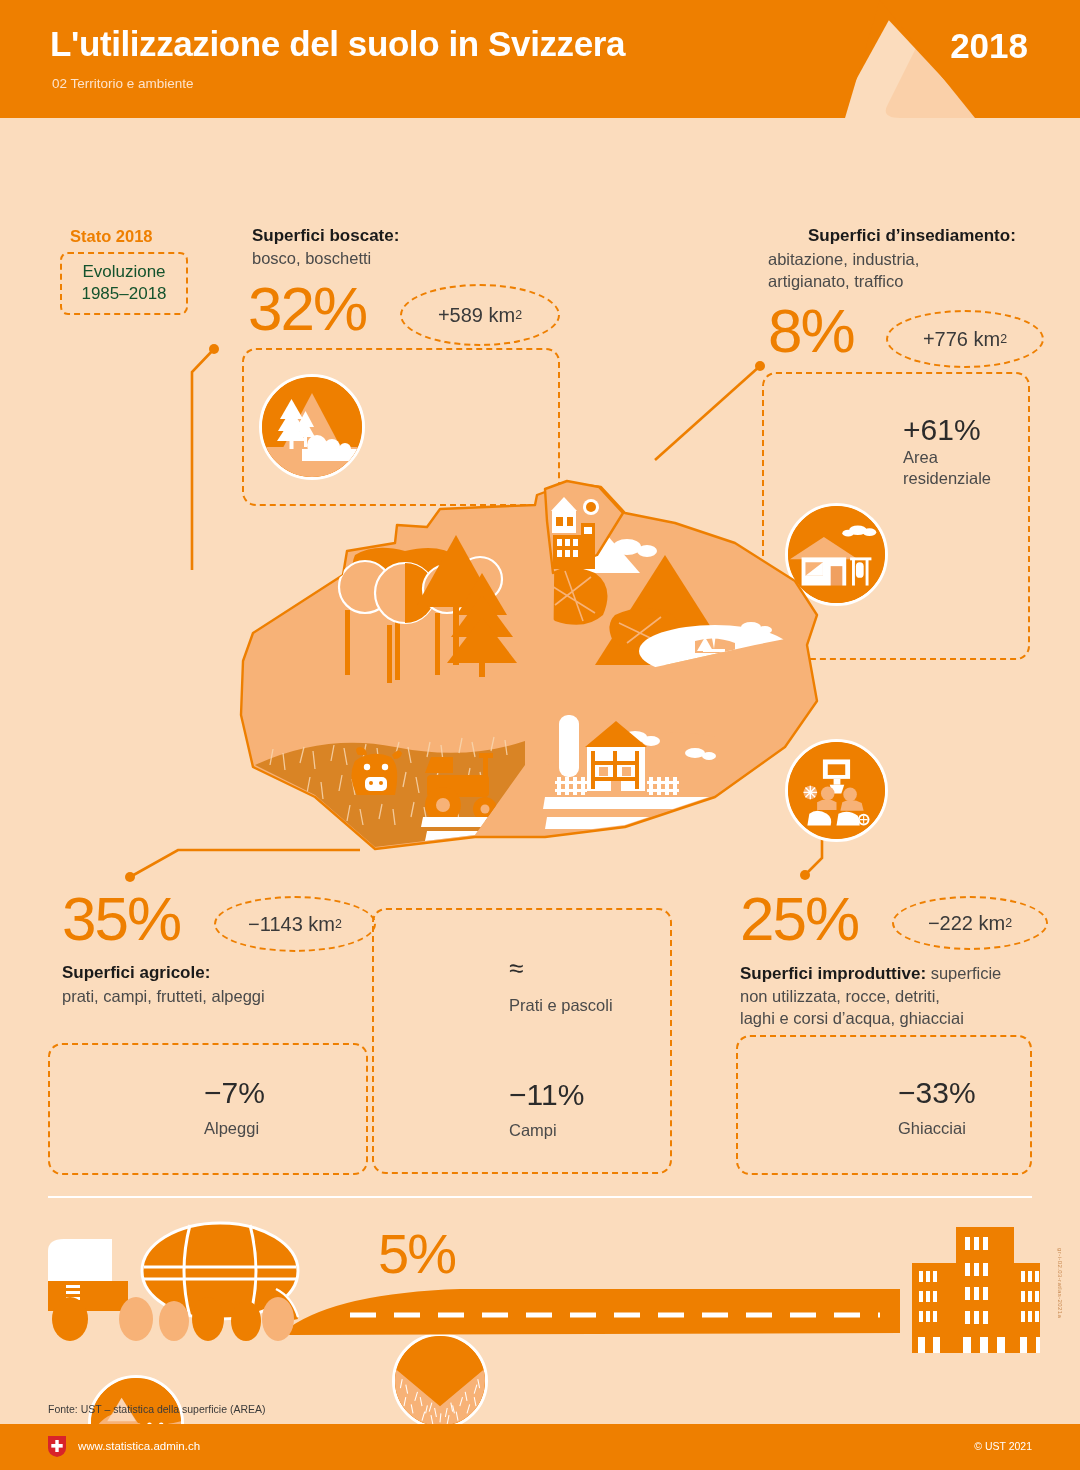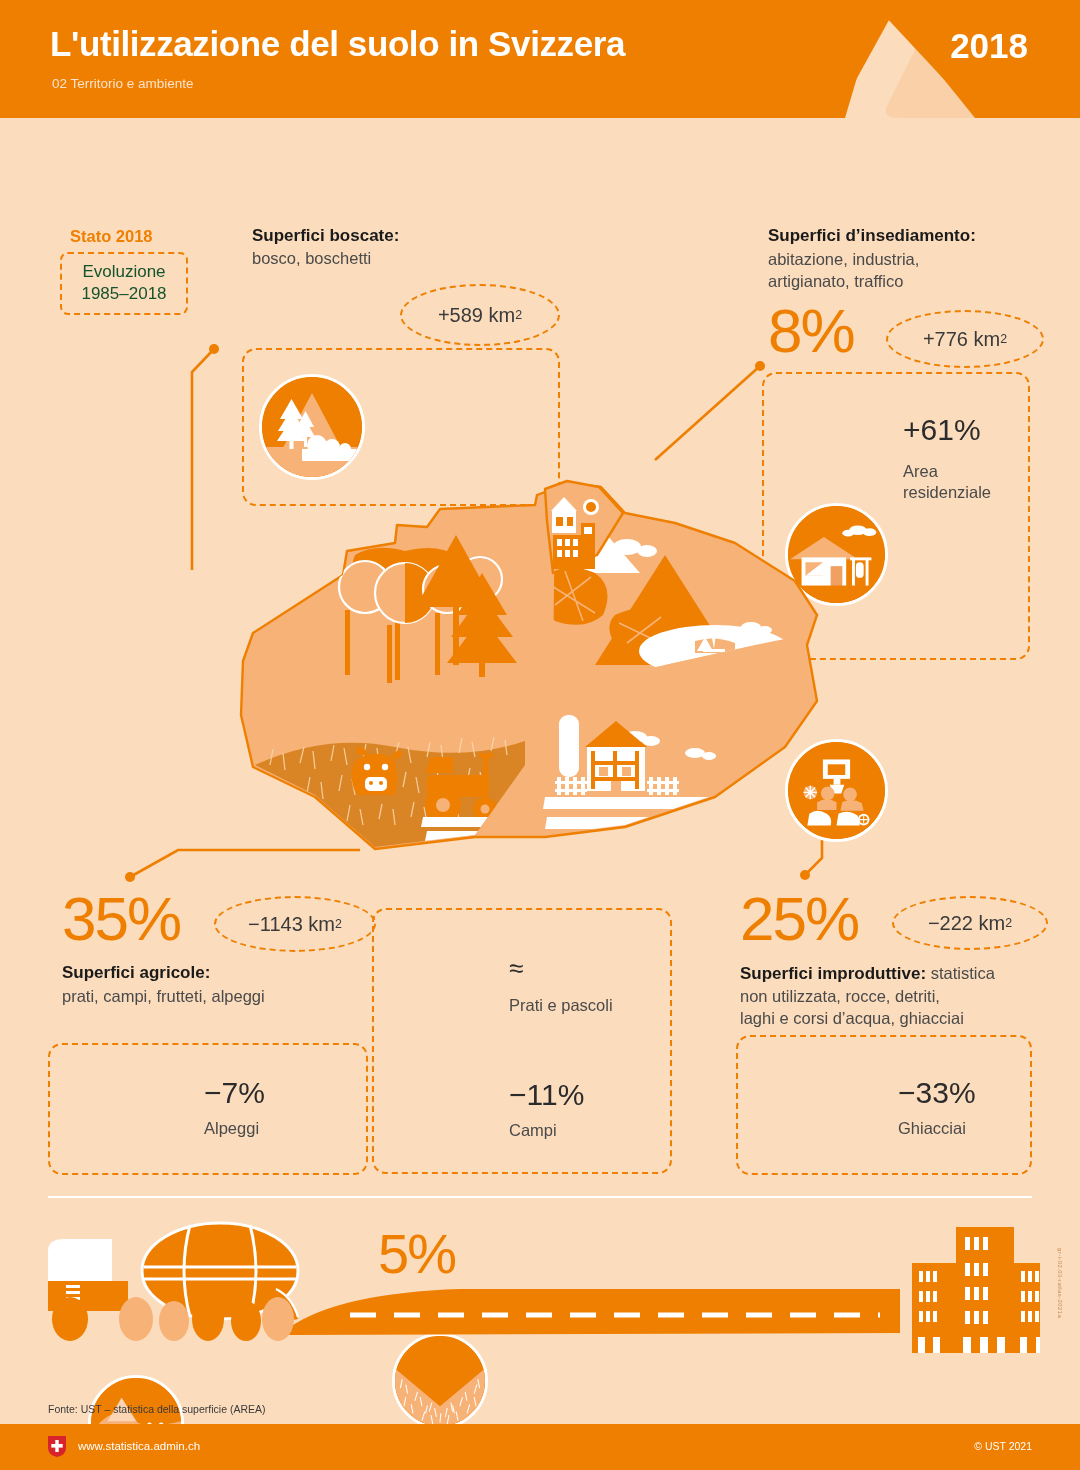--- a/index.html
+++ b/index.html
@@ -178,20 +178,21 @@
 
     <polyline points="130,877 178,850 360,850" fill="none" stroke="#ee7f00" stroke-width="2.6"></polyline>
     <circle cx="130" cy="877" r="5" fill="#ee7f00"></circle>
 
     <polyline points="805,875 822,858 822,790" fill="none" stroke="#ee7f00" stroke-width="2.6"></polyline>
     <circle cx="805" cy="875" r="5" fill="#ee7f00"></circle>
   </svg>
 
   <div class="abs cat-title" style="left:252px; top:225px;">Superfici boscate:</div>
   <div class="abs cat-desc" style="left:252px; top:247px;">bosco, boschetti</div>
+  <div class="abs big-pct" style="left:248px; top:278px;">32%</div>
   <div class="abs bubble" style="left:400px; top:284px; width:160px; height:62px;">
     <span>+589 km</span>
       <sup>2</sup>
   </div>
 
   <div class="abs dashbox" style="left:242px; top:348px; width:318px; height:158px;"></div>
   <div class="abs circ" style="left:259px; top:374px; width:106px; height:106px;">
     <svg viewBox="0 0 100 100">
       <circle cx="50" cy="50" r="50" fill="#ee7f00"></circle>
       <path d="M50,16 L86,84 L14,84 Z" fill="#f7b277"></path>
@@ -207,21 +208,21 @@
       <path d="M43.5,34 L52,50 L35,50 Z" fill="#ffffff"></path>
       <path d="M43.5,43 L53,60 L34,60 Z" fill="#ffffff"></path>
 
       <circle cx="55" cy="68" r="10" fill="#ffffff"></circle>
       <circle cx="70" cy="70" r="8" fill="#ffffff"></circle>
       <circle cx="83" cy="72" r="6" fill="#ffffff"></circle>
       <rect x="40" y="72" width="60" height="12" fill="#ffffff"></rect>
     </svg>
   </div>
 
-  <div class="abs cat-title" style="left:768px; top:225px;text-align:center;">Superfici d’insediamento:</div>
+  <div class="abs cat-title" style="left:808px; top:225px;text-align:center;">Superfici d’insediamento:</div>
   <div class="abs cat-desc" style="left:768px; top:248px;">abitazione, industria,</div>
   <div class="abs cat-desc" style="left:768px; top:270px;">artigianato, traffico</div>
   <div class="abs big-pct" style="left:768px; top:300px;">8%</div>
   <div class="abs bubble" style="left:886px; top:310px; width:158px; height:58px;">
     <span>+776 km</span>
       <sup>2</sup>
   </div>
 
   <div class="abs dashbox" style="left:762px; top:372px; width:268px; height:288px;"></div>
 
@@ -238,21 +239,21 @@
       <rect x="44" y="62" width="12" height="21" fill="#f0a060"></rect>
       <rect x="66" y="55" width="3" height="28" fill="#ffffff"></rect>
       <rect x="80" y="55" width="3" height="28" fill="#ffffff"></rect>
       <rect x="64" y="53" width="22" height="3" fill="#ffffff"></rect>
       <rect x="70" y="58" width="8" height="16" rx="4" fill="#ffffff"></rect>
       <rect x="0" y="82" width="100" height="18" fill="#ee7f00"></rect>
     </svg>
   </div>
   <div class="abs" style="left:903px; top:415px;">
     <div class="stat-val">+61%</div>
-    <div class="stat-lbl" style="margin-top:16px;">Area</div>
+    <div class="stat-lbl" style="margin-top:2px;">Area</div>
     <div class="stat-lbl">residenziale</div>
   </div>
 
   <div class="abs circ" style="left:785px; top:530px; width:103px; height:103px;">
     <svg viewBox="0 0 100 100">
       <circle cx="50" cy="50" r="50" fill="#ee7f00"></circle>
       <rect x="36" y="18" width="28" height="20" fill="#ffffff"></rect>
       <rect x="41" y="23" width="18" height="11" fill="#ee7f00"></rect>
       <rect x="47" y="38" width="7" height="6" fill="#ffffff"></rect>
       <path d="M43,44 L58,44 L55,53 L46,53 Z" fill="#ffffff"></path>
@@ -492,21 +493,21 @@
     <div class="stat-val">−11%</div>
     <div class="stat-lbl" style="margin-top:10px;">Campi</div>
   </div>
 
   <div class="abs big-pct" style="left:740px; top:888px;">25%</div>
   <div class="abs bubble" style="left:892px; top:896px; width:156px; height:54px;">
     <span>−222 km</span>
       <sup>2</sup>
   </div>
   <div class="abs" style="left:740px; top:962px; white-space:nowrap;">
-    <span class="cat-title">Superfici improduttive:</span><span class="cat-desc"> statistica</span>
+    <span class="cat-title">Superfici improduttive:</span><span class="cat-desc"> superficie</span>
   </div>
   <div class="abs cat-desc" style="left:740px; top:985px;">non utilizzata, rocce, detriti,</div>
   <div class="abs cat-desc" style="left:740px; top:1007px;">laghi e corsi d’acqua, ghiacciai</div>
 
   <div class="abs dashbox" style="left:736px; top:1035px; width:296px; height:140px;"></div>
 
   <div class="abs" style="left:898px; top:1078px;">
     <div class="stat-val">−33%</div>
     <div class="stat-lbl" style="margin-top:10px;">Ghiacciai</div>
   </div>

